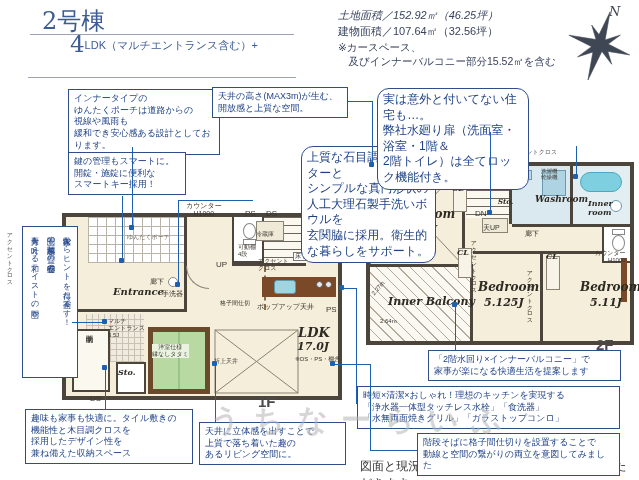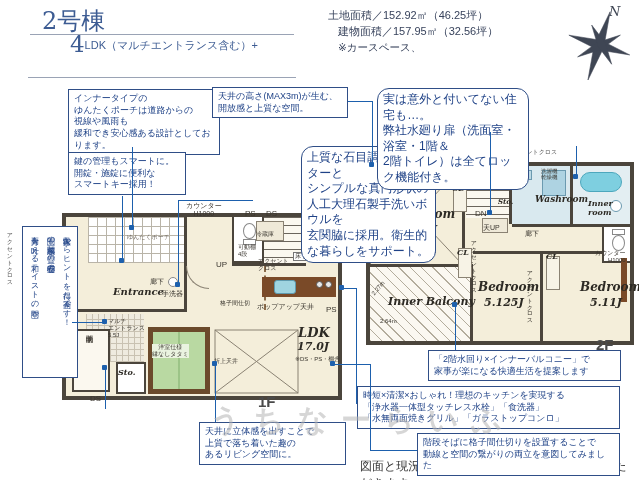--- a/index.html
+++ b/index.html
@@ -51,23 +51,24 @@
 </head>
 <body>
 
 <div id="page">
 
   <div class="h-title" style="left:42px;top:5px;"><span class="big">2号棟</span></div>
   <div class="h-rule" style="left:30px;top:34px;width:264px;"></div>
   <div class="h-plan" style="left:38px;top:38px;width:252px;"><span class="big">4</span><span>LDK（マルチエントランス含む）+</span></div>
   <div class="h-rule" style="left:28px;top:77px;width:268px;"></div>
 
-  <div class="h-area" style="left:328px;top:8px;">土地面積／152.92㎡（46.25坪）</div>
-  <div class="h-area" style="left:338px;top:24px;">建物面積／157.95㎡（32.56坪）</div>
+  <div class="h-area" style="left:338px;top:8px;font-style:italic;">土地面積／152.92㎡（46.25坪）</div>
+  <div class="h-area" style="left:338px;top:24px;">建物面積／107.64㎡（32.56坪）</div>
   <div class="h-area" style="left:338px;top:40px;font-size:10.5px;">※カースペース、</div>
+  <div class="h-area" style="left:338px;top:54px;font-size:10.5px;">　及びインナーバルコニー部分15.52㎡を含む</div>
 
   <svg class="abs" style="left:563px;top:4px;z-index:4;" width="72" height="76" viewBox="0 0 72 76">
     <g transform="rotate(18 36 42)" fill="#3f4654" stroke="#3f4654" stroke-width="0.5">
       <polygon points="36,6 41,42 36,78 31,42"></polygon>
       <polygon points="4,41 36,36 68,41 36,46"></polygon>
       <g transform="rotate(45 36 42)">
         <polygon points="36,18 40,42 36,66 32,42"></polygon>
         <polygon points="14,39 36,35 58,39 36,43"></polygon>
       </g>
     </g>
@@ -86,20 +87,24 @@
   <div class="co co-sm" style="left:253px;top:146px;width:135px;margin-left:48px;">上質な石目調のカウンターと
 シンプルな真円形状の
 人工大理石製手洗いボウルを
 玄関脇に採用。衛生的な暮らしをサポート。</div>
   <div class="co co-sm" style="left:377px;top:88px;width:152px;">実は意外と付いてない住宅も…。
 弊社水廻り扉（洗面室・浴室・1階＆
 2階トイレ）は全てロック機能付き。</div>
   <div class="co co-v" style="left:22px;top:226px;height:152px;">古民家からヒントを得た企画です！
 土間の開放感と畳の安心感の
 両方を叶える和テイストの空間。</div>
+  <div class="co" style="left:25px;top:409px;width:168px;">趣味も家事も快適に。タイル敷きの
+機能性と木目調クロスを
+採用したデザイン性を
+兼ね備えた収納スペース</div>
   <div class="co" style="left:199px;top:422px;width:147px;">天井に立体感を出すことで
 上質で落ち着いた趣の
 あるリビング空間に。</div>
   <div class="co" style="left:428px;top:350px;width:193px;">「2階水回り×インナーバルコニー」で
 家事が楽になる快適生活を提案します</div>
   <div class="co" style="left:417px;top:433px;width:203px;">階段そばに格子間仕切りを設置することで
 動線と空間の繋がりの両立を意図してみました</div>
   <div class="co" style="left:357px;top:386px;width:263px;">時短×清潔×おしゃれ！理想のキッチンを実現する
 「浄水器一体型タッチレス水栓」「食洗器」
 「水無両面焼きグリル」「ガラストップコンロ」</div>

